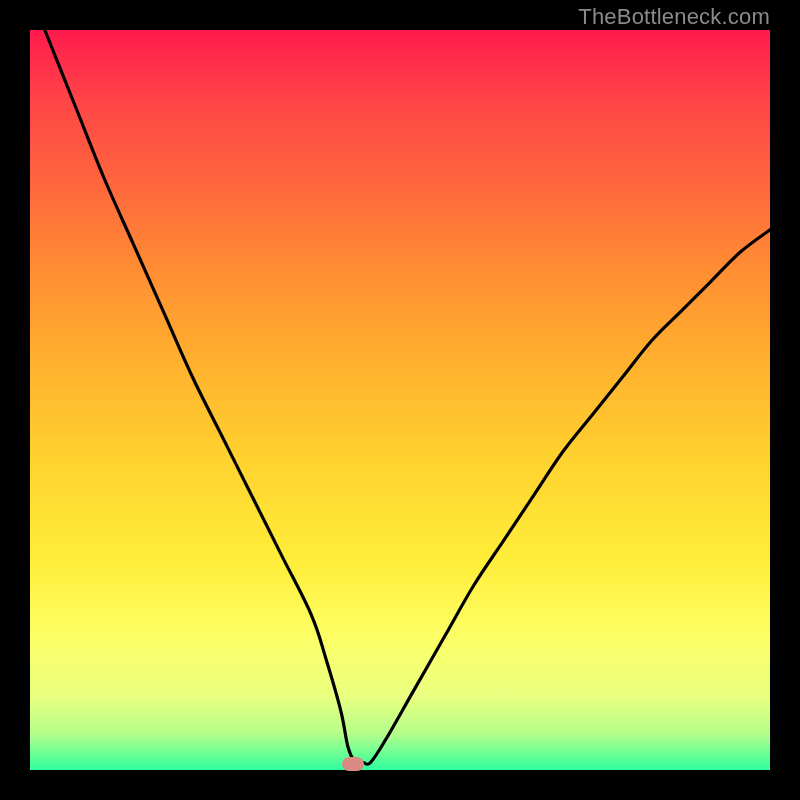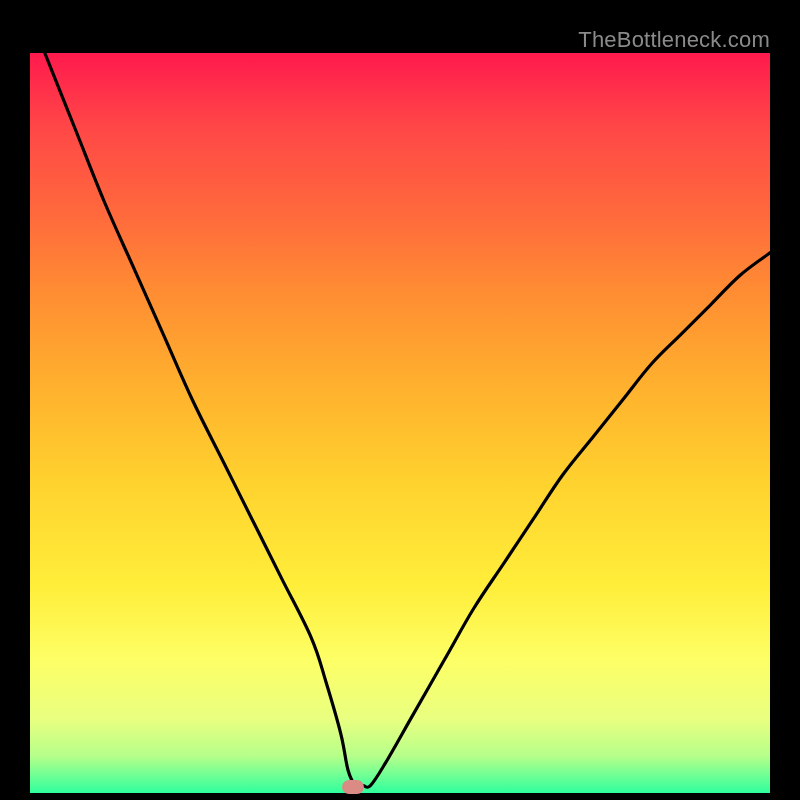--- a/index.html
+++ b/index.html
@@ -11,21 +11,20 @@
     overflow: hidden;
     font-family: Arial, Helvetica, sans-serif;
   }
   .frame {
     position: absolute;
     top: 0;
     left: 0;
     width: 800px;
     height: 773px;
     background: #000;
-    margin-top: 23px;
   }
   .plot-area {
     position: absolute;
     top: 30px;
     left: 30px;
     width: 740px;
     height: 740px;
     background: linear-gradient(to bottom,
       #ff1a4d 0%,
       #ff4747 10%,

